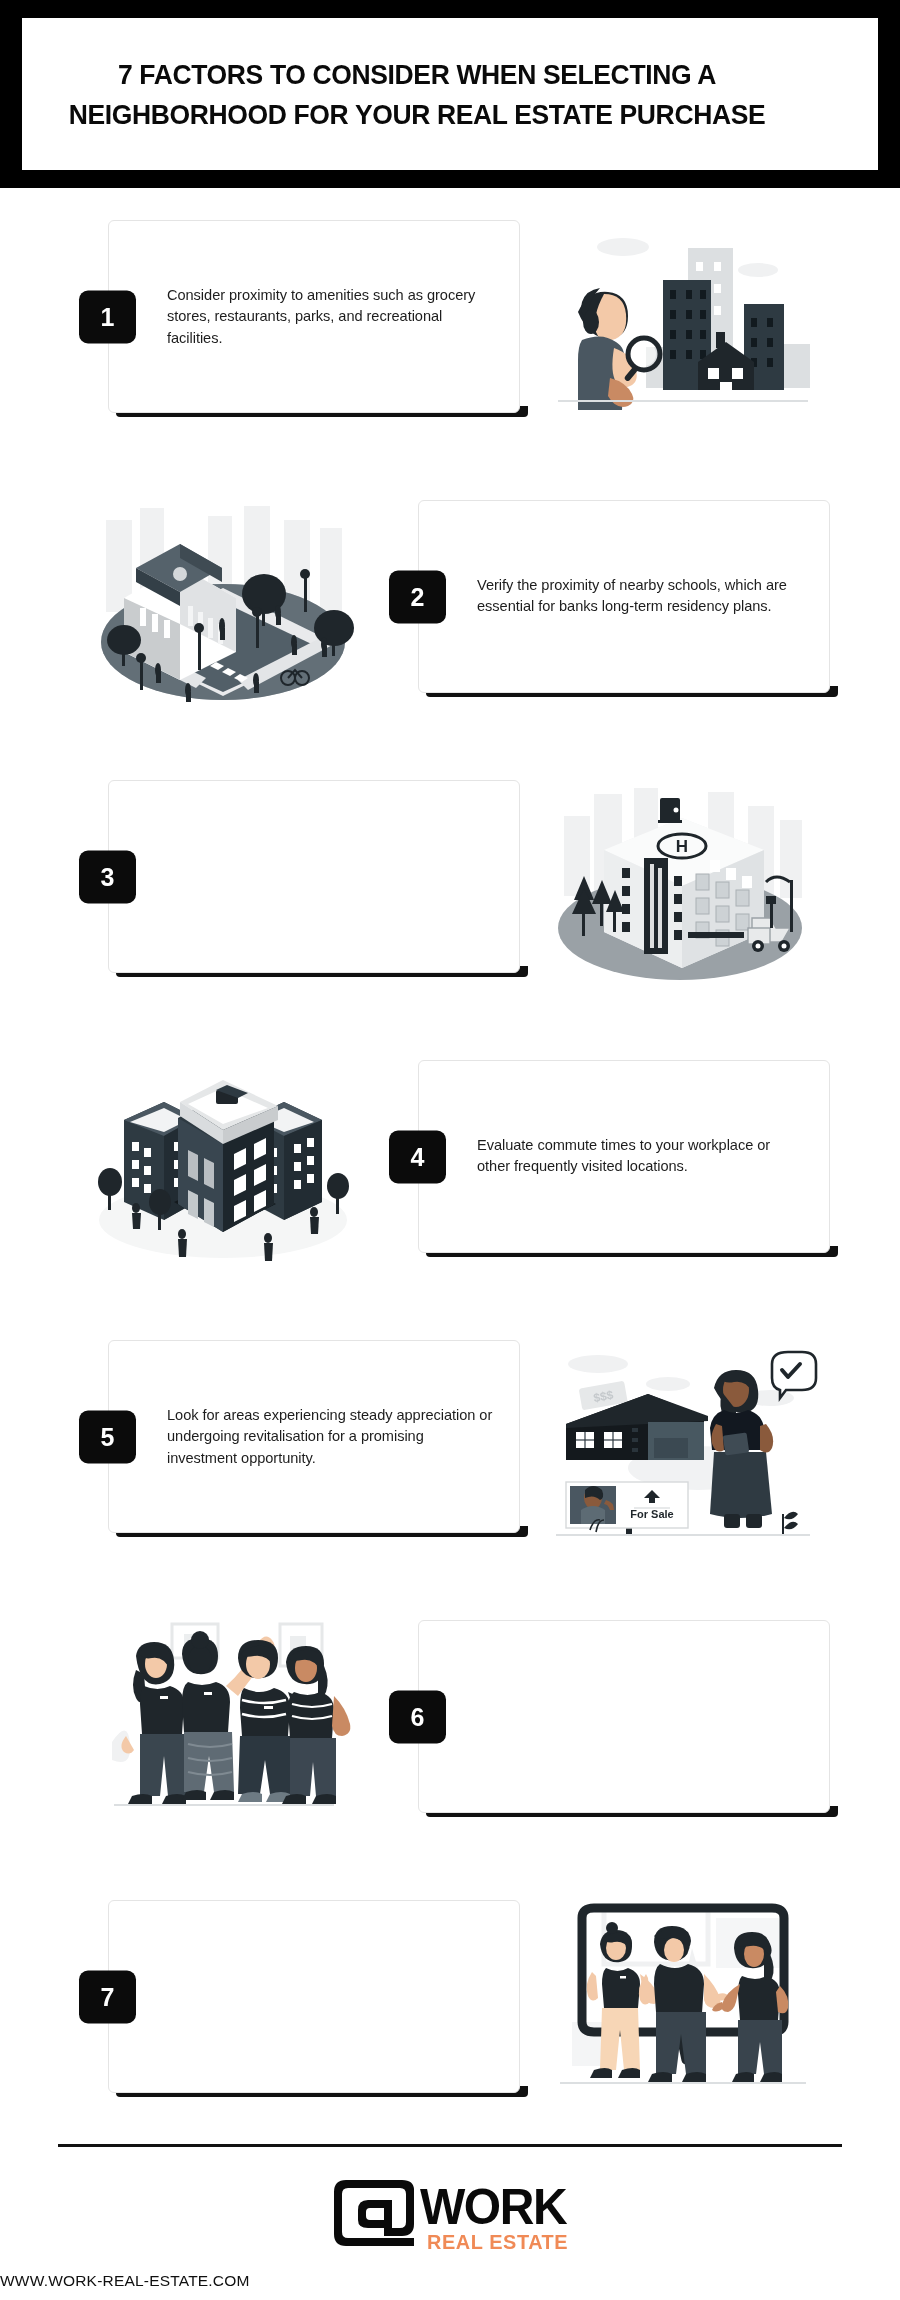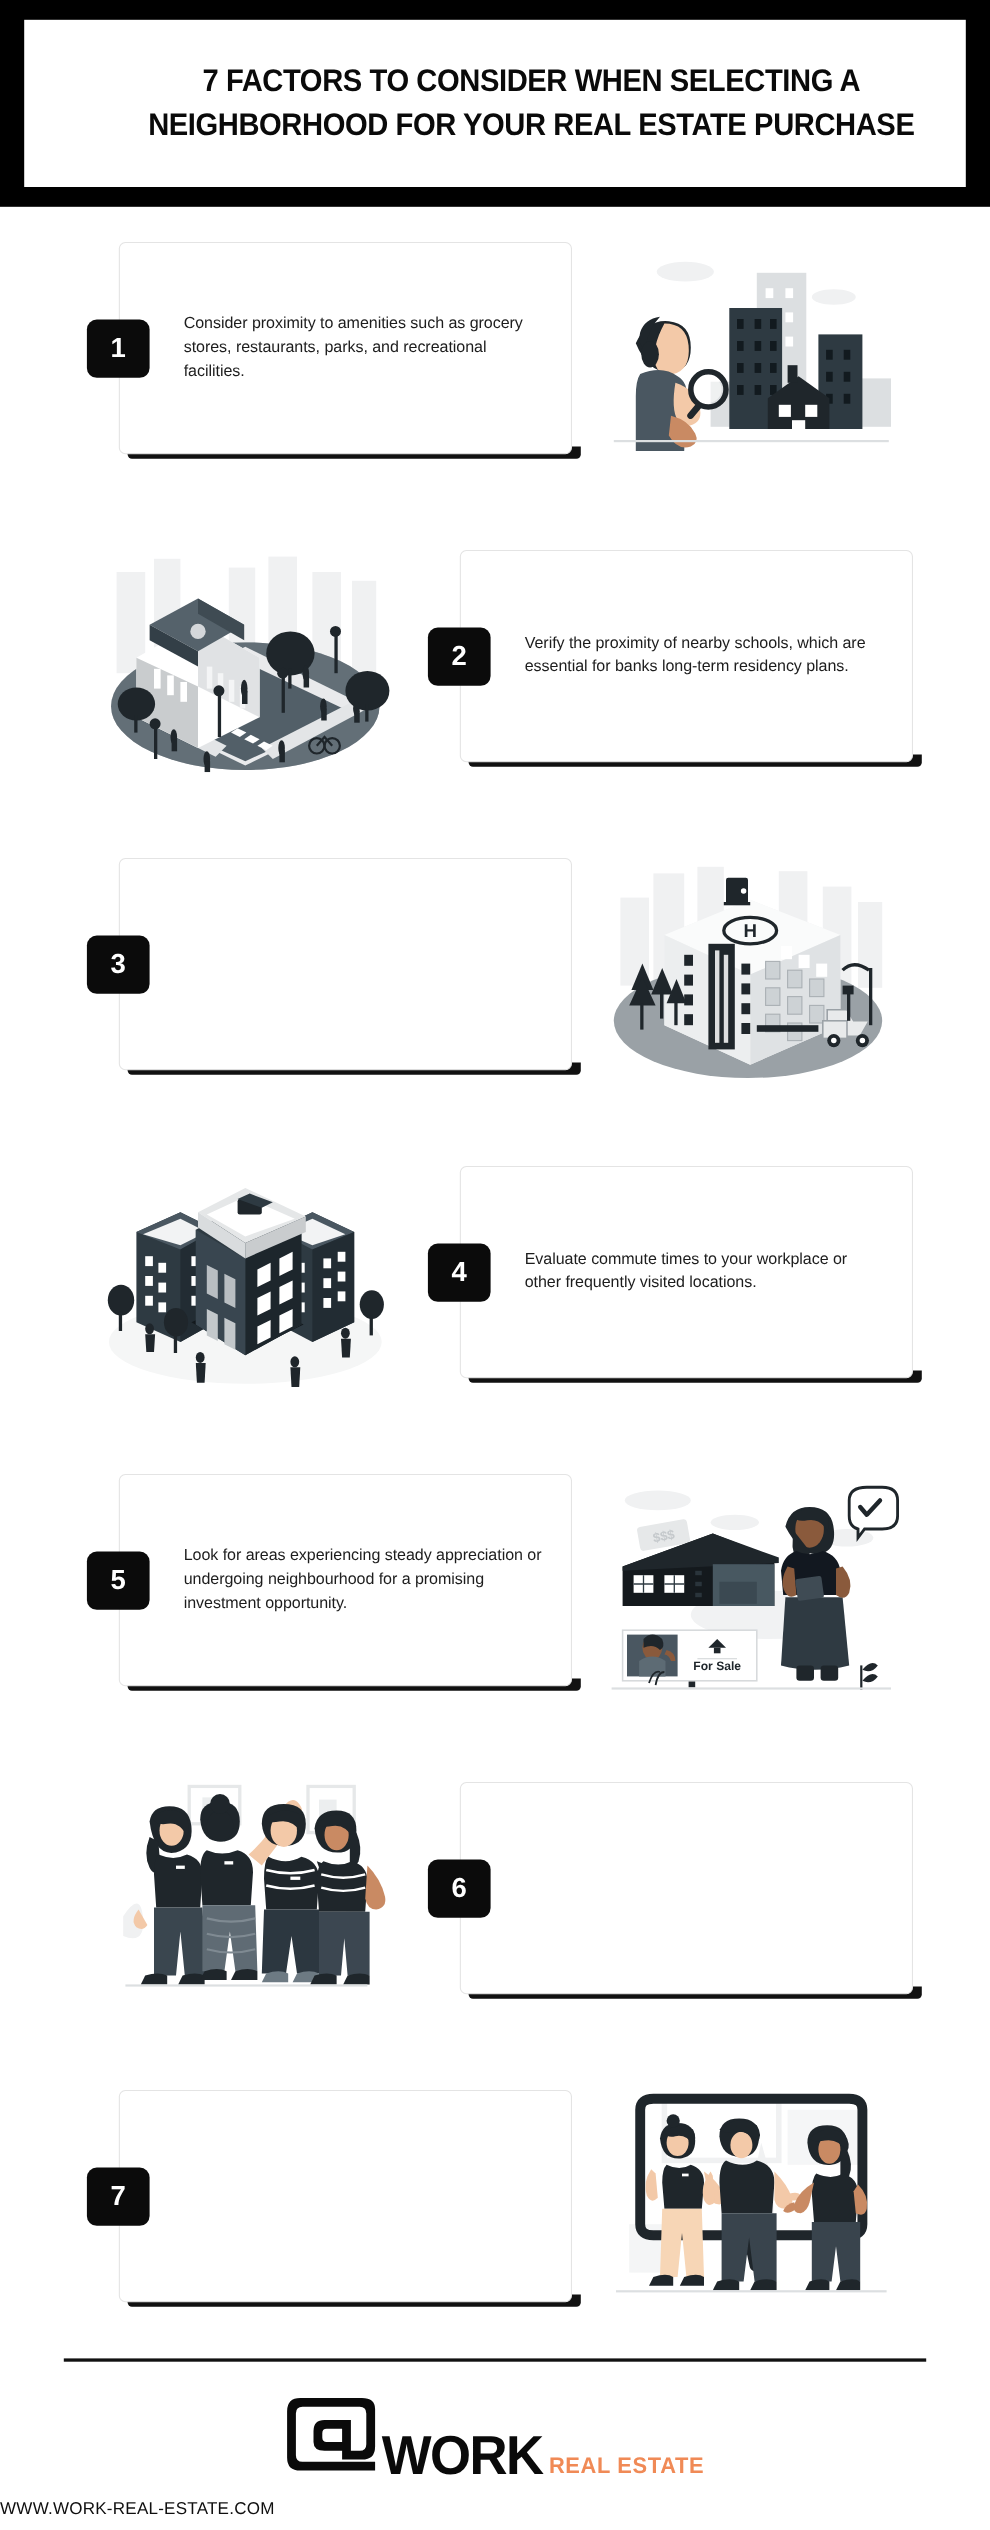--- a/index.html
+++ b/index.html
@@ -25,21 +25,21 @@
     background: #000000;
   }
   .header-inner {
     position: absolute;
     left: 22px; top: 18px;
     width: 856px;
     height: 152px;
     background: #ffffff;
     display: flex;
     align-items: center;
-    justify-content: flex-end;
+    justify-content: flex-start;
   }
   .header-title {
     font-family: "Liberation Sans", sans-serif;
     font-weight: bold;
     font-size: 28.5px;
     line-height: 1.42;
     letter-spacing: -0.4px;
     color: #0a0a0a;
     text-align: center;
     text-transform: uppercase;
@@ -130,21 +130,21 @@
     left: 0; top: 46px;
     width: 900px;
     text-align: center;
   }
   .logo-row {
     display: inline-flex;
     align-items: flex-end;
     gap: 0px;
   }
   .logo-mark { display: block; }
-  .logo-right { display: flex; flex-direction: row; align-items: center; }
+  .logo-right { display: flex; flex-direction: column; align-items: center; }
   .logo-work {
     font-weight: bold;
     font-size: 50px;
     line-height: 0.88;
     letter-spacing: -1.5px;
     color: #0a0a0a;
     transform: scaleX(0.96);
     transform-origin: left bottom;
   }
   .logo-sub {
@@ -522,21 +522,21 @@
         </g>
       </svg>
     </div>
   </div>
 
   <div class="row" style="top:1340px;">
     <div class="card-wrap left">
       <div class="card-shadow"></div>
       <div class="card">
         <div class="badge">5</div>
-        <div class="card-text">Look for areas experiencing steady appreciation or undergoing neighbourhood for a promising investment opportunity.</div>
+        <div class="card-text">Look for areas experiencing steady appreciation or undergoing revitalisation for a promising investment opportunity.</div>
       </div>
     </div>
     <div class="illo right">
       <svg viewBox="0 0 270 200" xmlns="http://www.w3.org/2000/svg">
         <ellipse cx="50" cy="22" rx="30" ry="9" class="xl"></ellipse>
         <ellipse cx="120" cy="42" rx="22" ry="7" class="xl"></ellipse>
         <ellipse cx="222" cy="56" rx="24" ry="8" class="xl"></ellipse>
         <ellipse cx="150" cy="126" rx="70" ry="22" fill="#f1f2f3"></ellipse>
         <g transform="rotate(-10 58 52)">
           <rect x="32" y="42" width="46" height="22" rx="3" fill="#e6e8e9"></rect>

